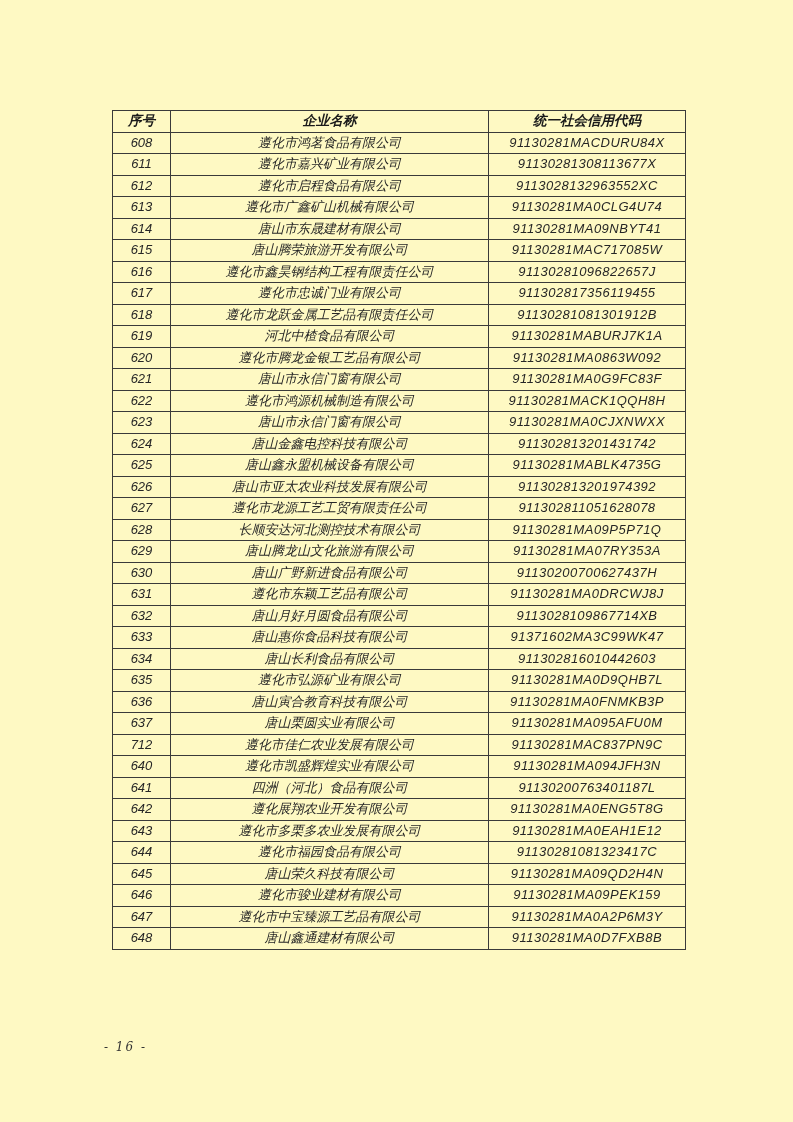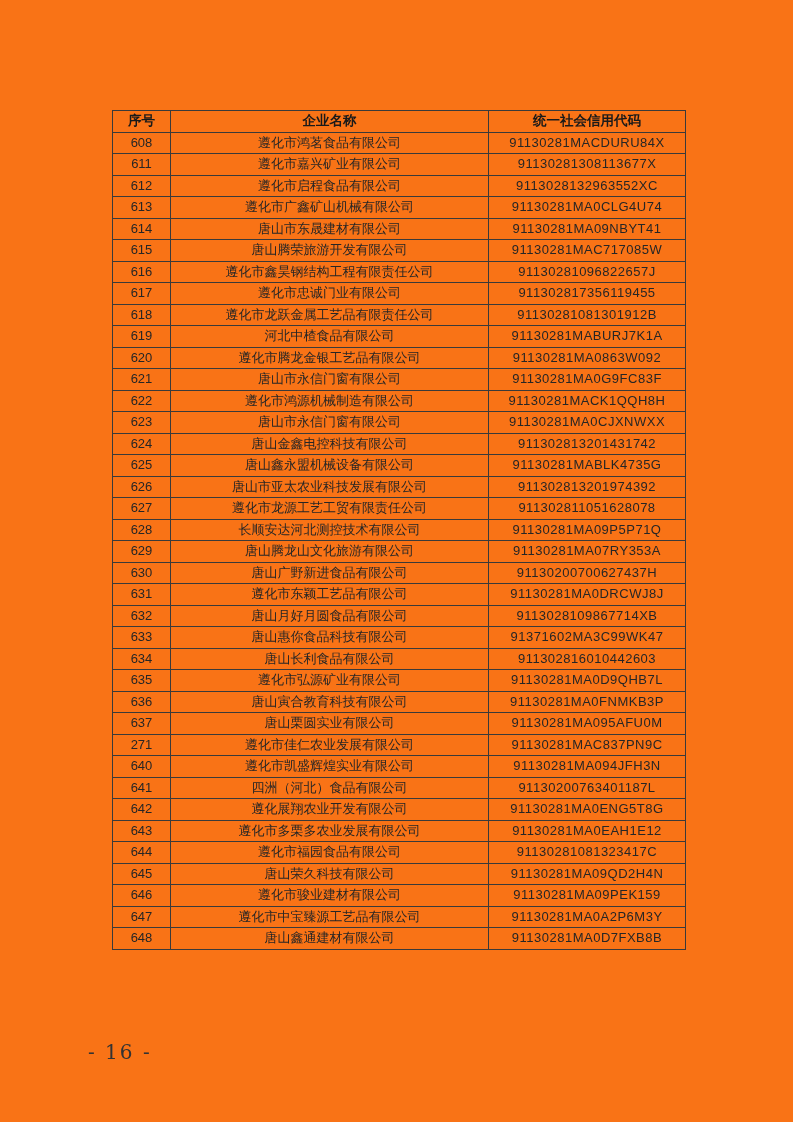--- a/index.html
+++ b/index.html
@@ -4,23 +4,24 @@
 <style>
   html, body {
     margin: 0;
     padding: 0;
     background: #ffffff;
   }
   .page {
     position: relative;
     width: 793px;
     height: 1122px;
-    background: #f97316;
+    background: #fef9c3;
     overflow: hidden;
     font-family: "Liberation Sans", sans-serif;
+    font-style: italic;
   }
   table.company-table {
     position: absolute;
     left: 112px;
     top: 110px;
     width: 573px;
     border-collapse: collapse;
     table-layout: fixed;
   }
   .company-table th,
@@ -41,24 +42,24 @@
     font-weight: bold;
     font-size: 13.5px;
     color: #1a1a1a;
   }
   .col-seq  { width: 58px; }
   .col-name { width: 318px; }
   .col-code { width: 197px; }
   .c-code { letter-spacing: 0.5px; }
   .page-number {
     position: absolute;
-    left: 88px;
+    left: 104px;
     top: 1040px;
     font-family: "DejaVu Serif", serif;
-    font-size: 20px;
+    font-size: 12px;
     color: #333333;
     letter-spacing: 2px;
   }
 </style>
 </head>
 <body>
 
 <div class="page">
 
   <table class="company-table">
@@ -209,21 +210,21 @@
           <td class="c-seq">636</td>
           <td class="c-name">唐山寅合教育科技有限公司</td>
           <td class="c-code">91130281MA0FNMKB3P</td>
         </tr>
         <tr>
           <td class="c-seq">637</td>
           <td class="c-name">唐山栗圆实业有限公司</td>
           <td class="c-code">91130281MA095AFU0M</td>
         </tr>
         <tr>
-          <td class="c-seq">271</td>
+          <td class="c-seq">712</td>
           <td class="c-name">遵化市佳仁农业发展有限公司</td>
           <td class="c-code">91130281MAC837PN9C</td>
         </tr>
         <tr>
           <td class="c-seq">640</td>
           <td class="c-name">遵化市凯盛辉煌实业有限公司</td>
           <td class="c-code">91130281MA094JFH3N</td>
         </tr>
         <tr>
           <td class="c-seq">641</td>

